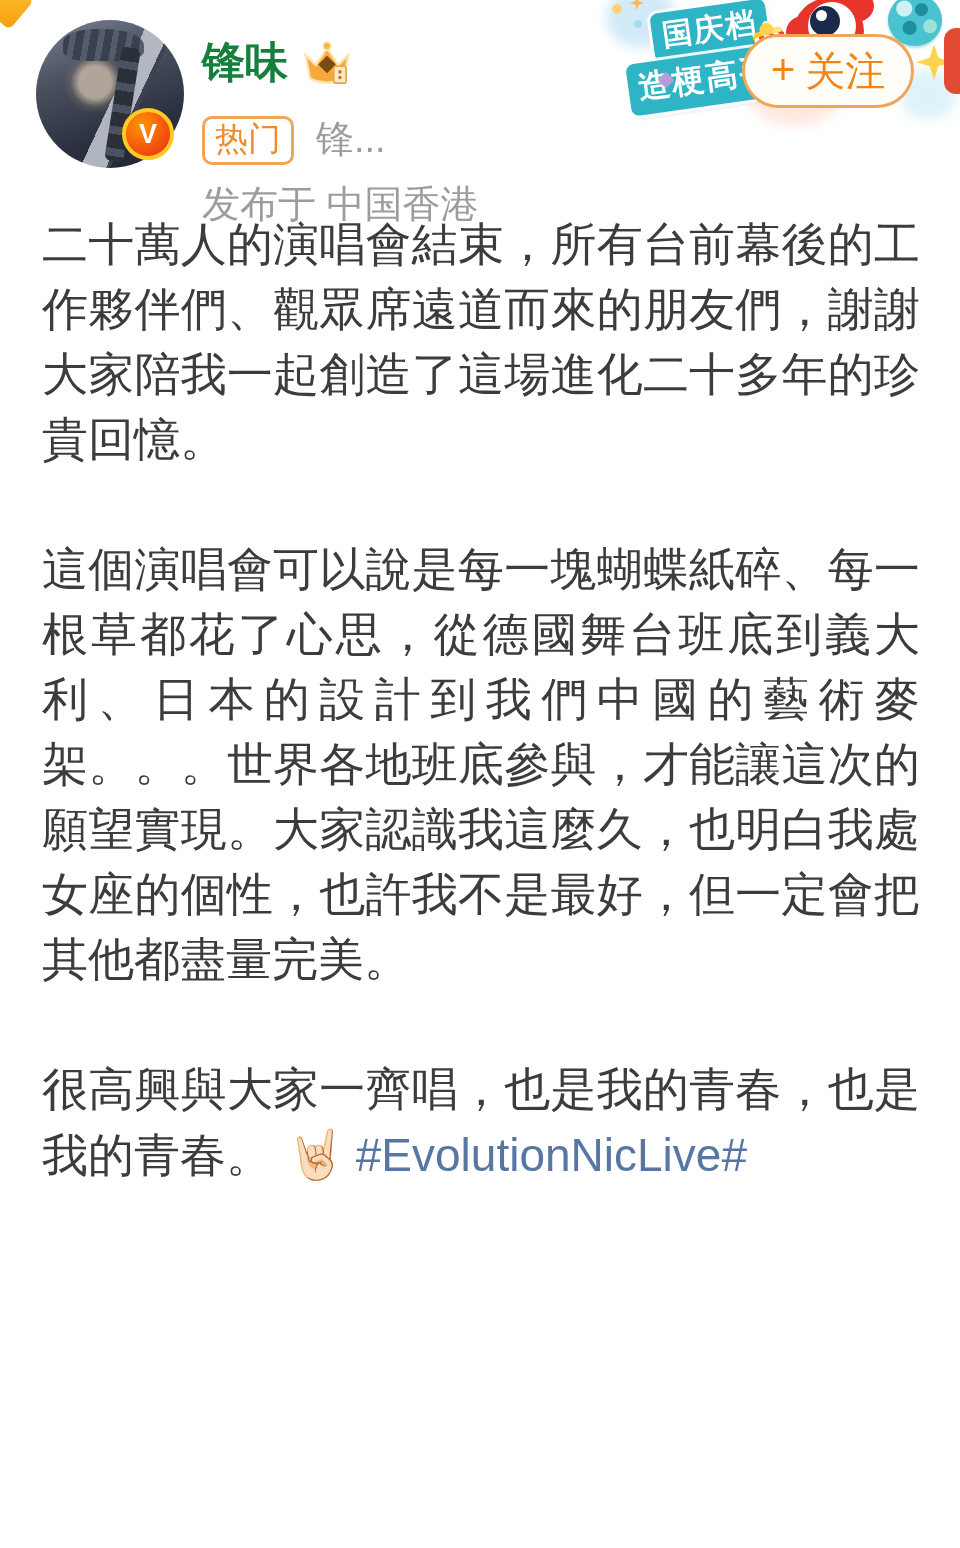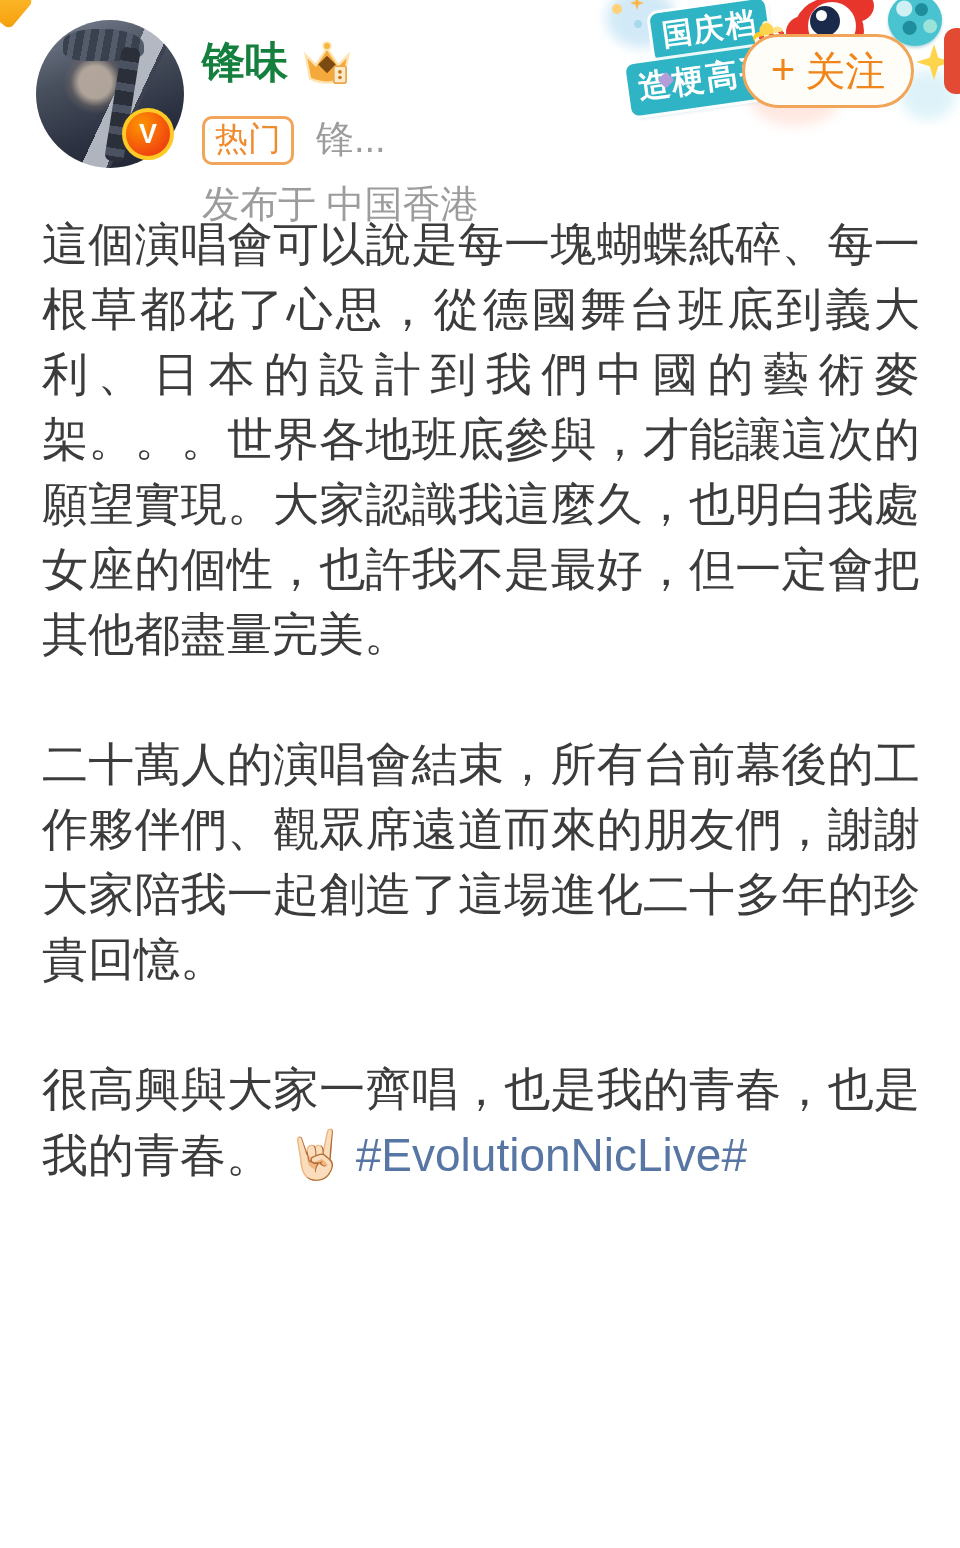--- a/index.html
+++ b/index.html
@@ -166,16 +166,16 @@
     </div>
     <div class="meta-row">
       <span class="hot-badge">热门</span>
       <span class="source">锋...</span>
     </div>
     <div class="loc-row">发布于 中国香港</div>
   </div>
 </div>
 
 <div class="content">
+  <p>二十萬人的演唱會結束，所有台前幕後的工作夥伴們、觀眾席遠道而來的朋友們，謝謝大家陪我一起創造了這場進化二十多年的珍貴回憶。</p>
   <p>這個演唱會可以說是每一塊蝴蝶紙碎、每一根草都花了心思，從德國舞台班底到義大利、日本的設計到我們中國的藝術麥架。。。世界各地班底參與，才能讓這次的願望實現。大家認識我這麼久，也明白我處女座的個性，也許我不是最好，但一定會把其他都盡量完美。</p>
-  <p>二十萬人的演唱會結束，所有台前幕後的工作夥伴們、觀眾席遠道而來的朋友們，謝謝大家陪我一起創造了這場進化二十多年的珍貴回憶。</p>
   <p><span>很高興與大家一齊唱，也是我的青春，也是我的青春。</span><span class="emoji">🤘🏻</span><a class="hashtag">#EvolutionNicLive#</a></p>
 </div>
 
 </body></html>

